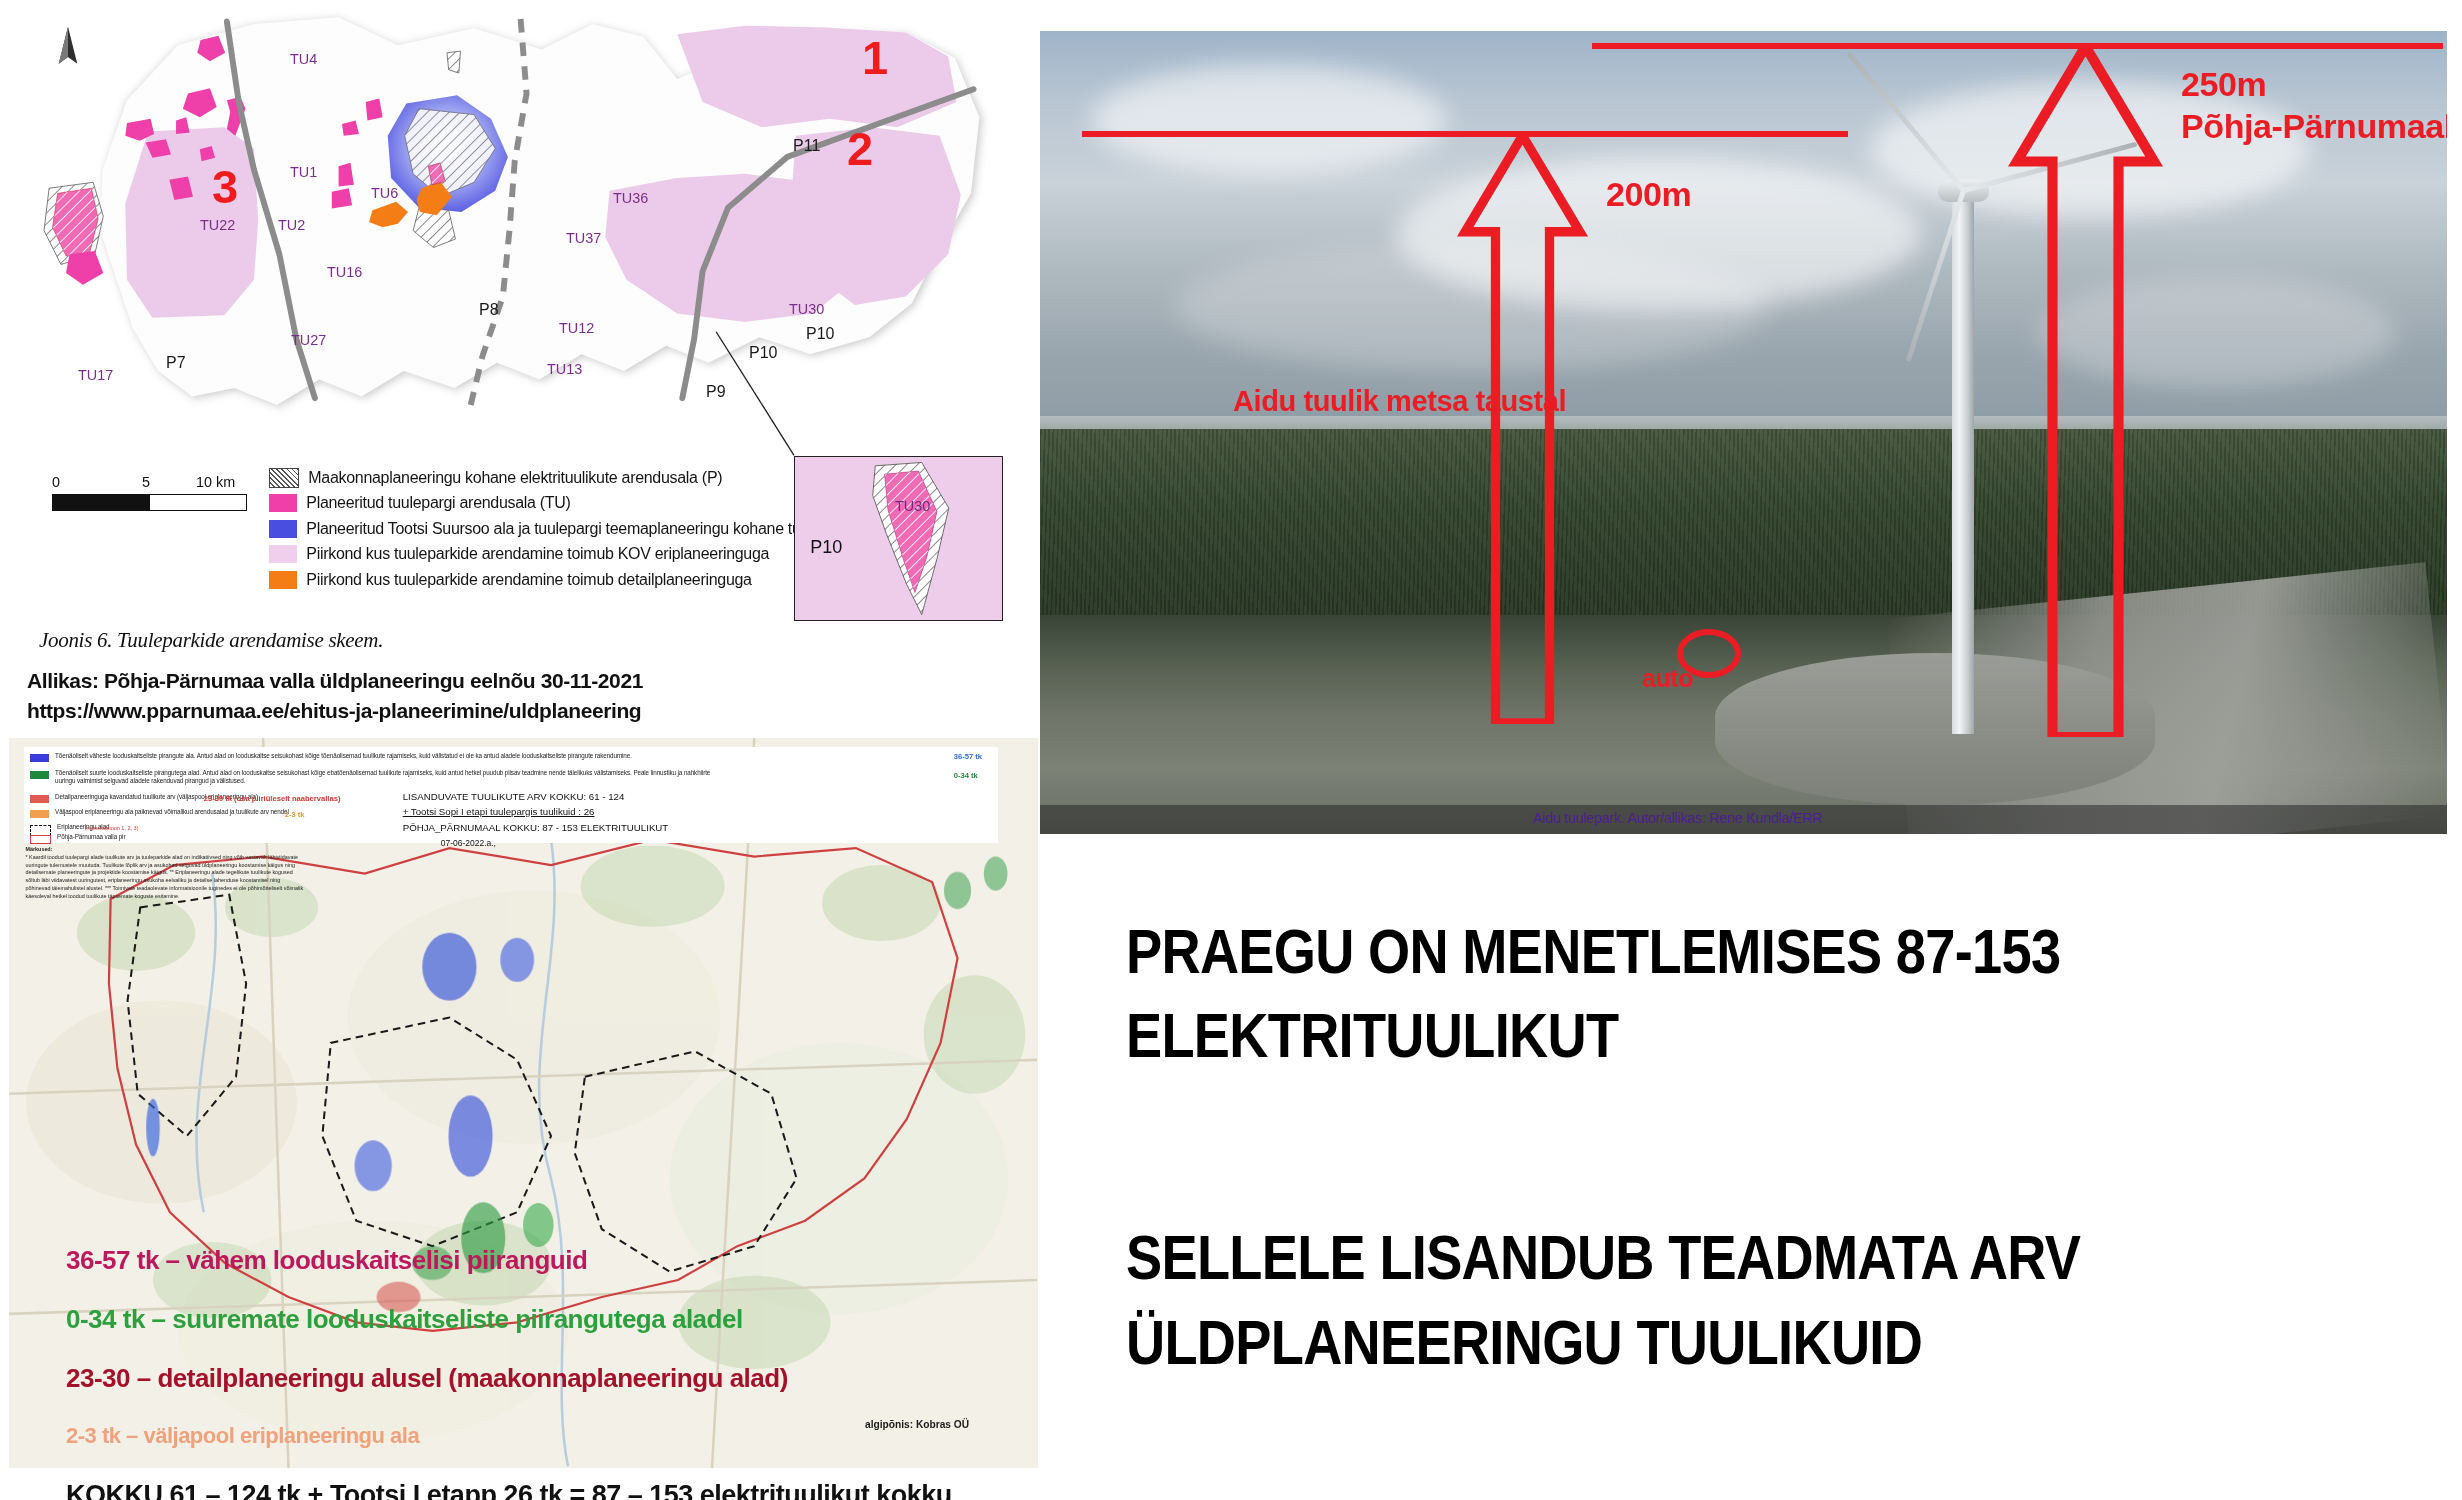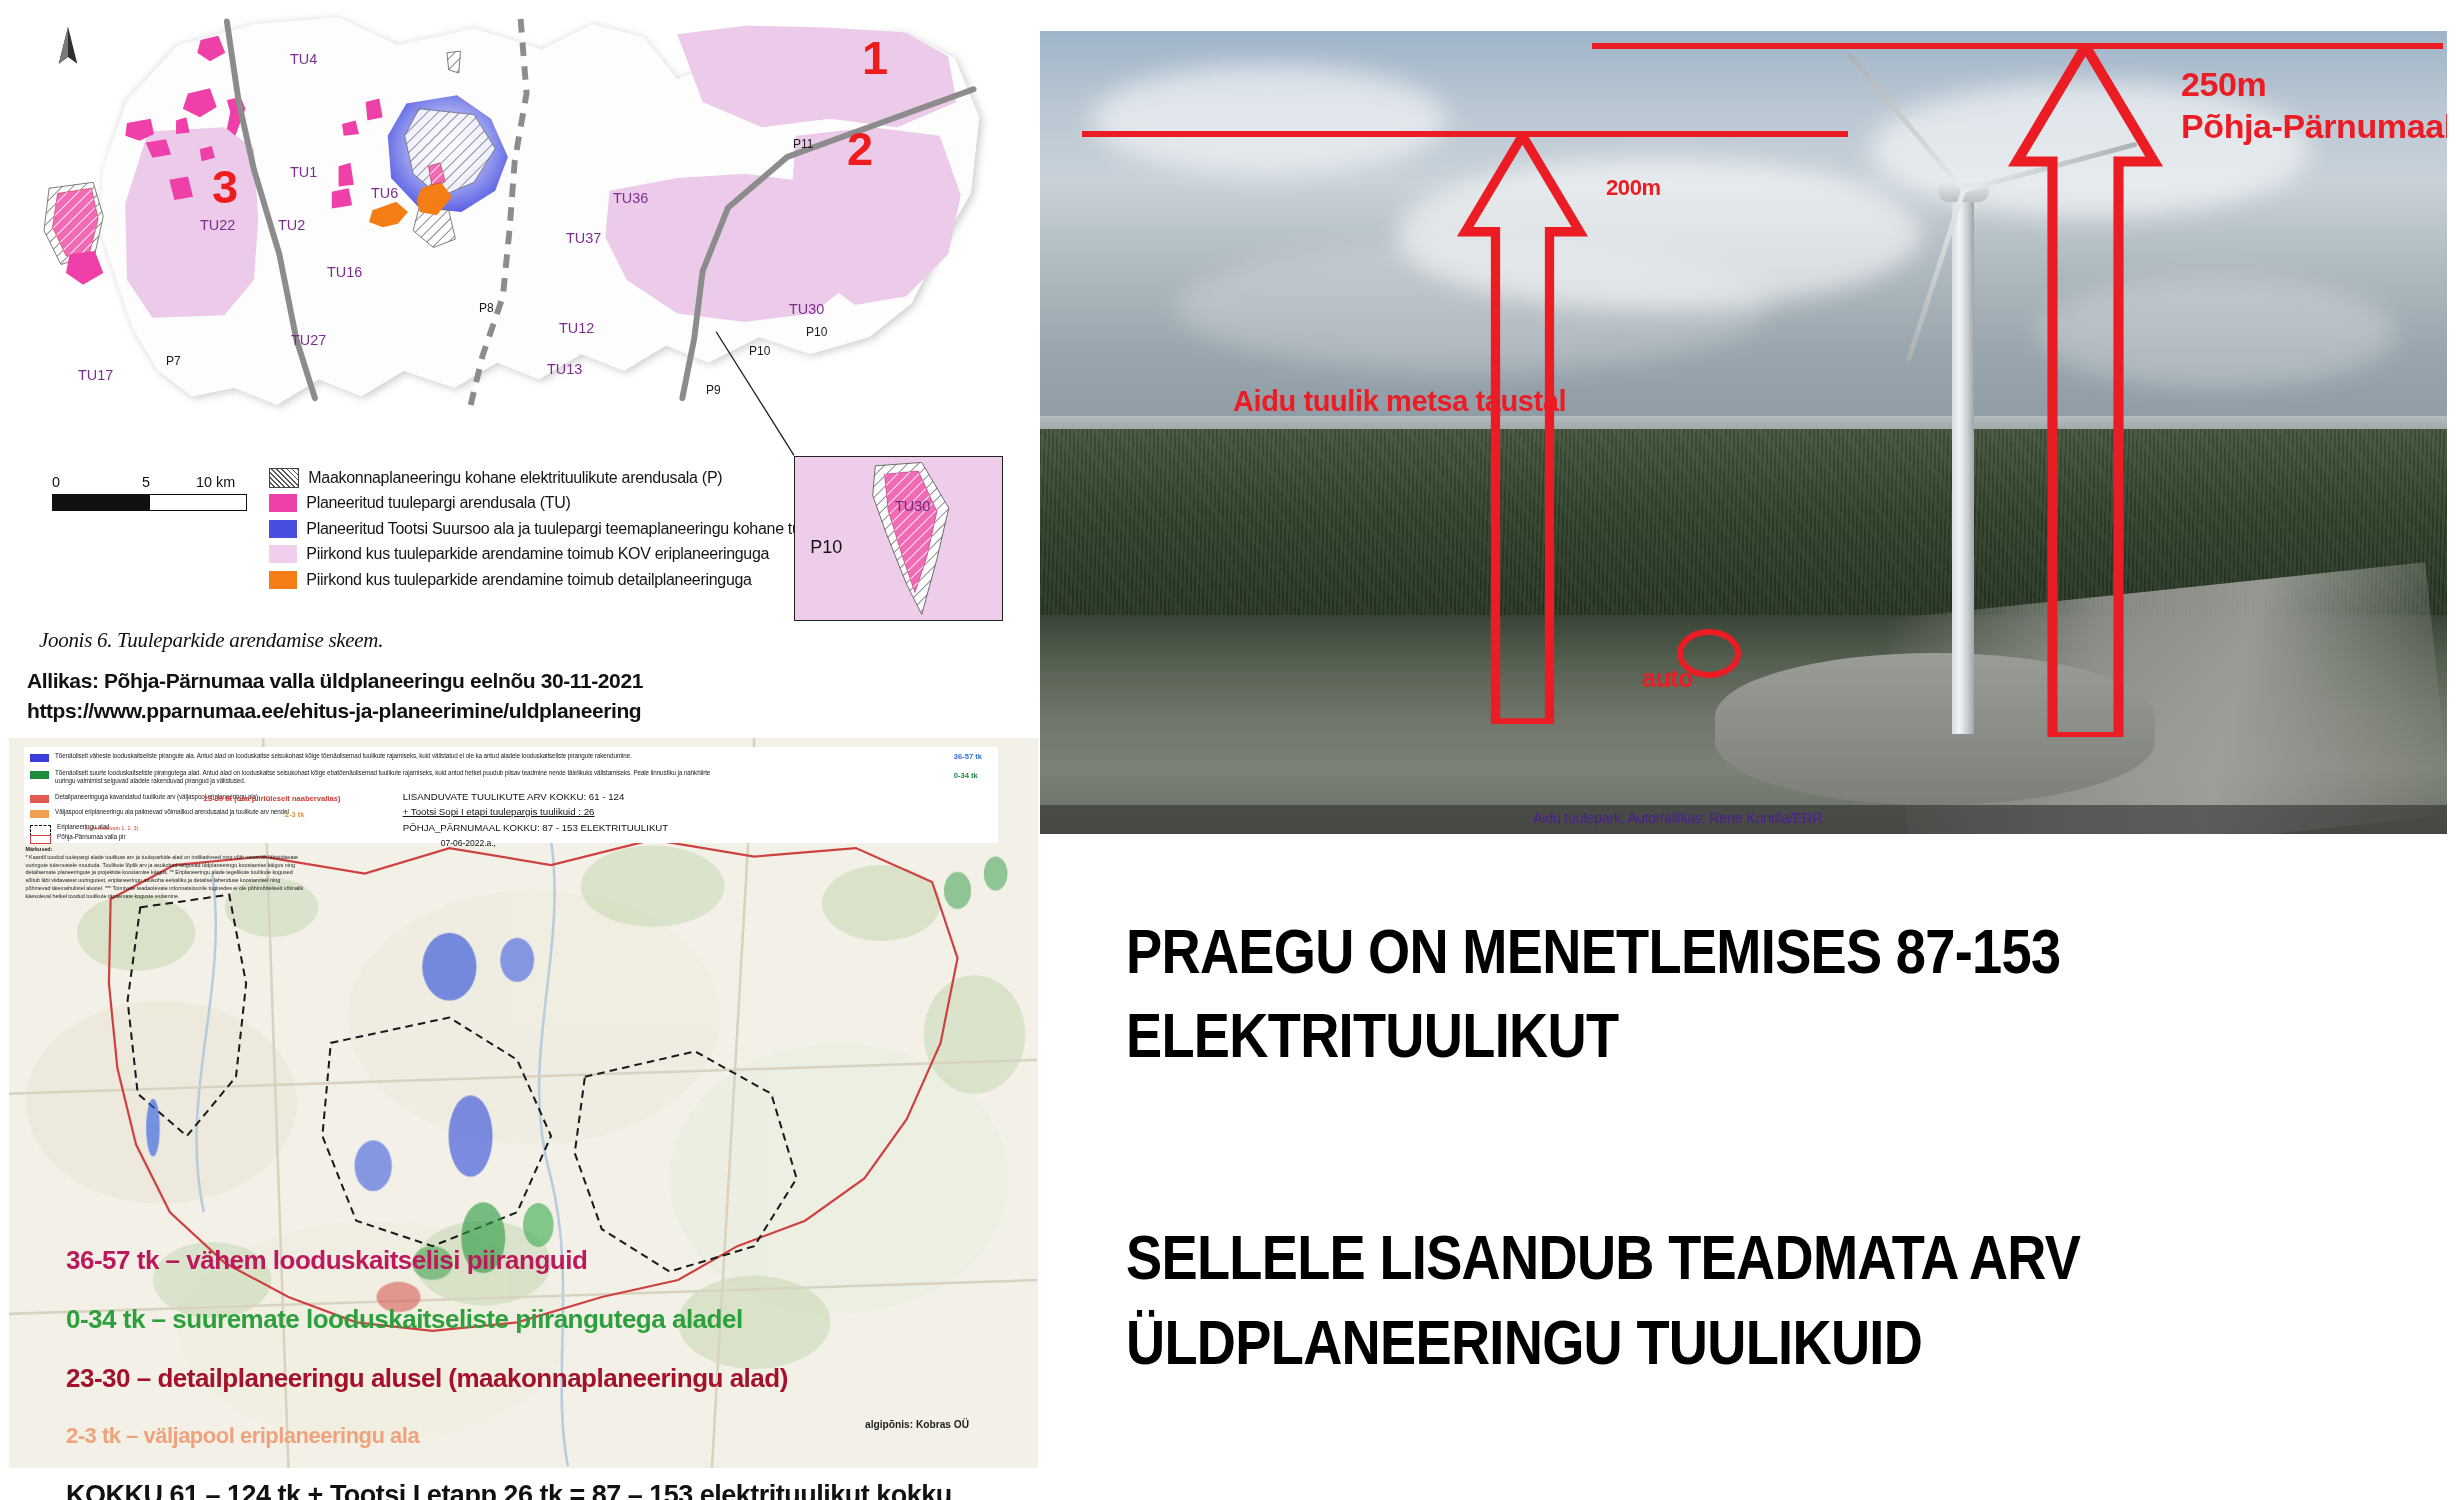--- a/index.html
+++ b/index.html
@@ -6,21 +6,21 @@
   body{width:2462px;height:1500px;position:relative;overflow:hidden;
        font-family:"Liberation Sans","DejaVu Sans",sans-serif;}
 
   
   #map-top{position:absolute;left:0;top:0;width:1026px;height:738px;background:#ffffff;overflow:hidden;}
   #map-top-canvas{position:absolute;left:0;top:0;width:1026px;height:644px;}
   .north-arrow{position:absolute;left:51px;top:25.4px;width:34px;height:59px;}
   .region-num{position:absolute;color:#ee1c1c;font-weight:bold;font-size:47px;line-height:1;
               font-family:"Liberation Sans",sans-serif;}
   .tu-lbl{position:absolute;color:#7b2d8e;font-size:14.4px;font-weight:500;white-space:nowrap;}
-  .p-lbl{position:absolute;color:#1a1a1a;font-size:12px;white-space:nowrap;}
+  .p-lbl{position:absolute;color:#1a1a1a;font-size:16px;white-space:nowrap;}
 
   
   #scalebar{position:absolute;left:52px;top:474px;width:195px;}
   #scalebar .nums{position:relative;height:18.6px;font-size:14.4px;color:#111;}
   #scalebar .nums span{position:absolute;top:0;}
   #scalebar .bar{position:relative;height:15.2px;border:1.3px solid #111;background:#fff;margin-top:1.7px;}
   #scalebar .bar .fill{position:absolute;left:0;top:0;bottom:0;width:50%;background:#111;}
 
   
   #legend{position:absolute;left:269px;top:467px;}
@@ -399,21 +399,21 @@
   <div id="tower"></div>
   <div id="nacelle"></div>
   <div class="blade" style="transform:rotate(18deg)"></div>
   <div class="blade" style="transform:rotate(140deg)"></div>
   <div class="blade" style="transform:rotate(255deg)"></div>
 
   <div class="ann-line" style="left:42px;top:100px;width:766px;"></div>
   <svg style="position:absolute;left:415px;top:100px;width:135px;height:593px;" viewBox="0 0 160 700">
     <polygon points="80,4 148,118 112,118 112,700 48,700 48,118 12,118" fill="none" stroke="#ec1c24" stroke-width="11"></polygon>
   </svg>
-  <div class="ann-txt" style="left:566px;top:144px;font-size:22px;">200m</div>
+  <div class="ann-txt" style="left:566px;top:144px;font-size:34px;">200m</div>
 
   <div class="ann-line" style="left:552px;top:12.7px;width:851px;"></div>
   <svg style="position:absolute;left:965px;top:12.7px;width:161px;height:694px;" viewBox="0 0 190 820">
     <polygon points="95,4 176,140 134,140 134,820 56,820 56,140 14,140" fill="none" stroke="#ec1c24" stroke-width="12"></polygon>
   </svg>
   <div class="ann-txt" style="left:1141px;top:34px;font-size:34px;">250m</div>
   <div class="ann-txt" style="left:1141px;top:76px;font-size:34px;">Põhja-Pärnumaal</div>
 
   <div class="ann-txt" style="left:193px;top:354px;font-size:29px;">Aidu tuulik metsa taustal</div>
 

